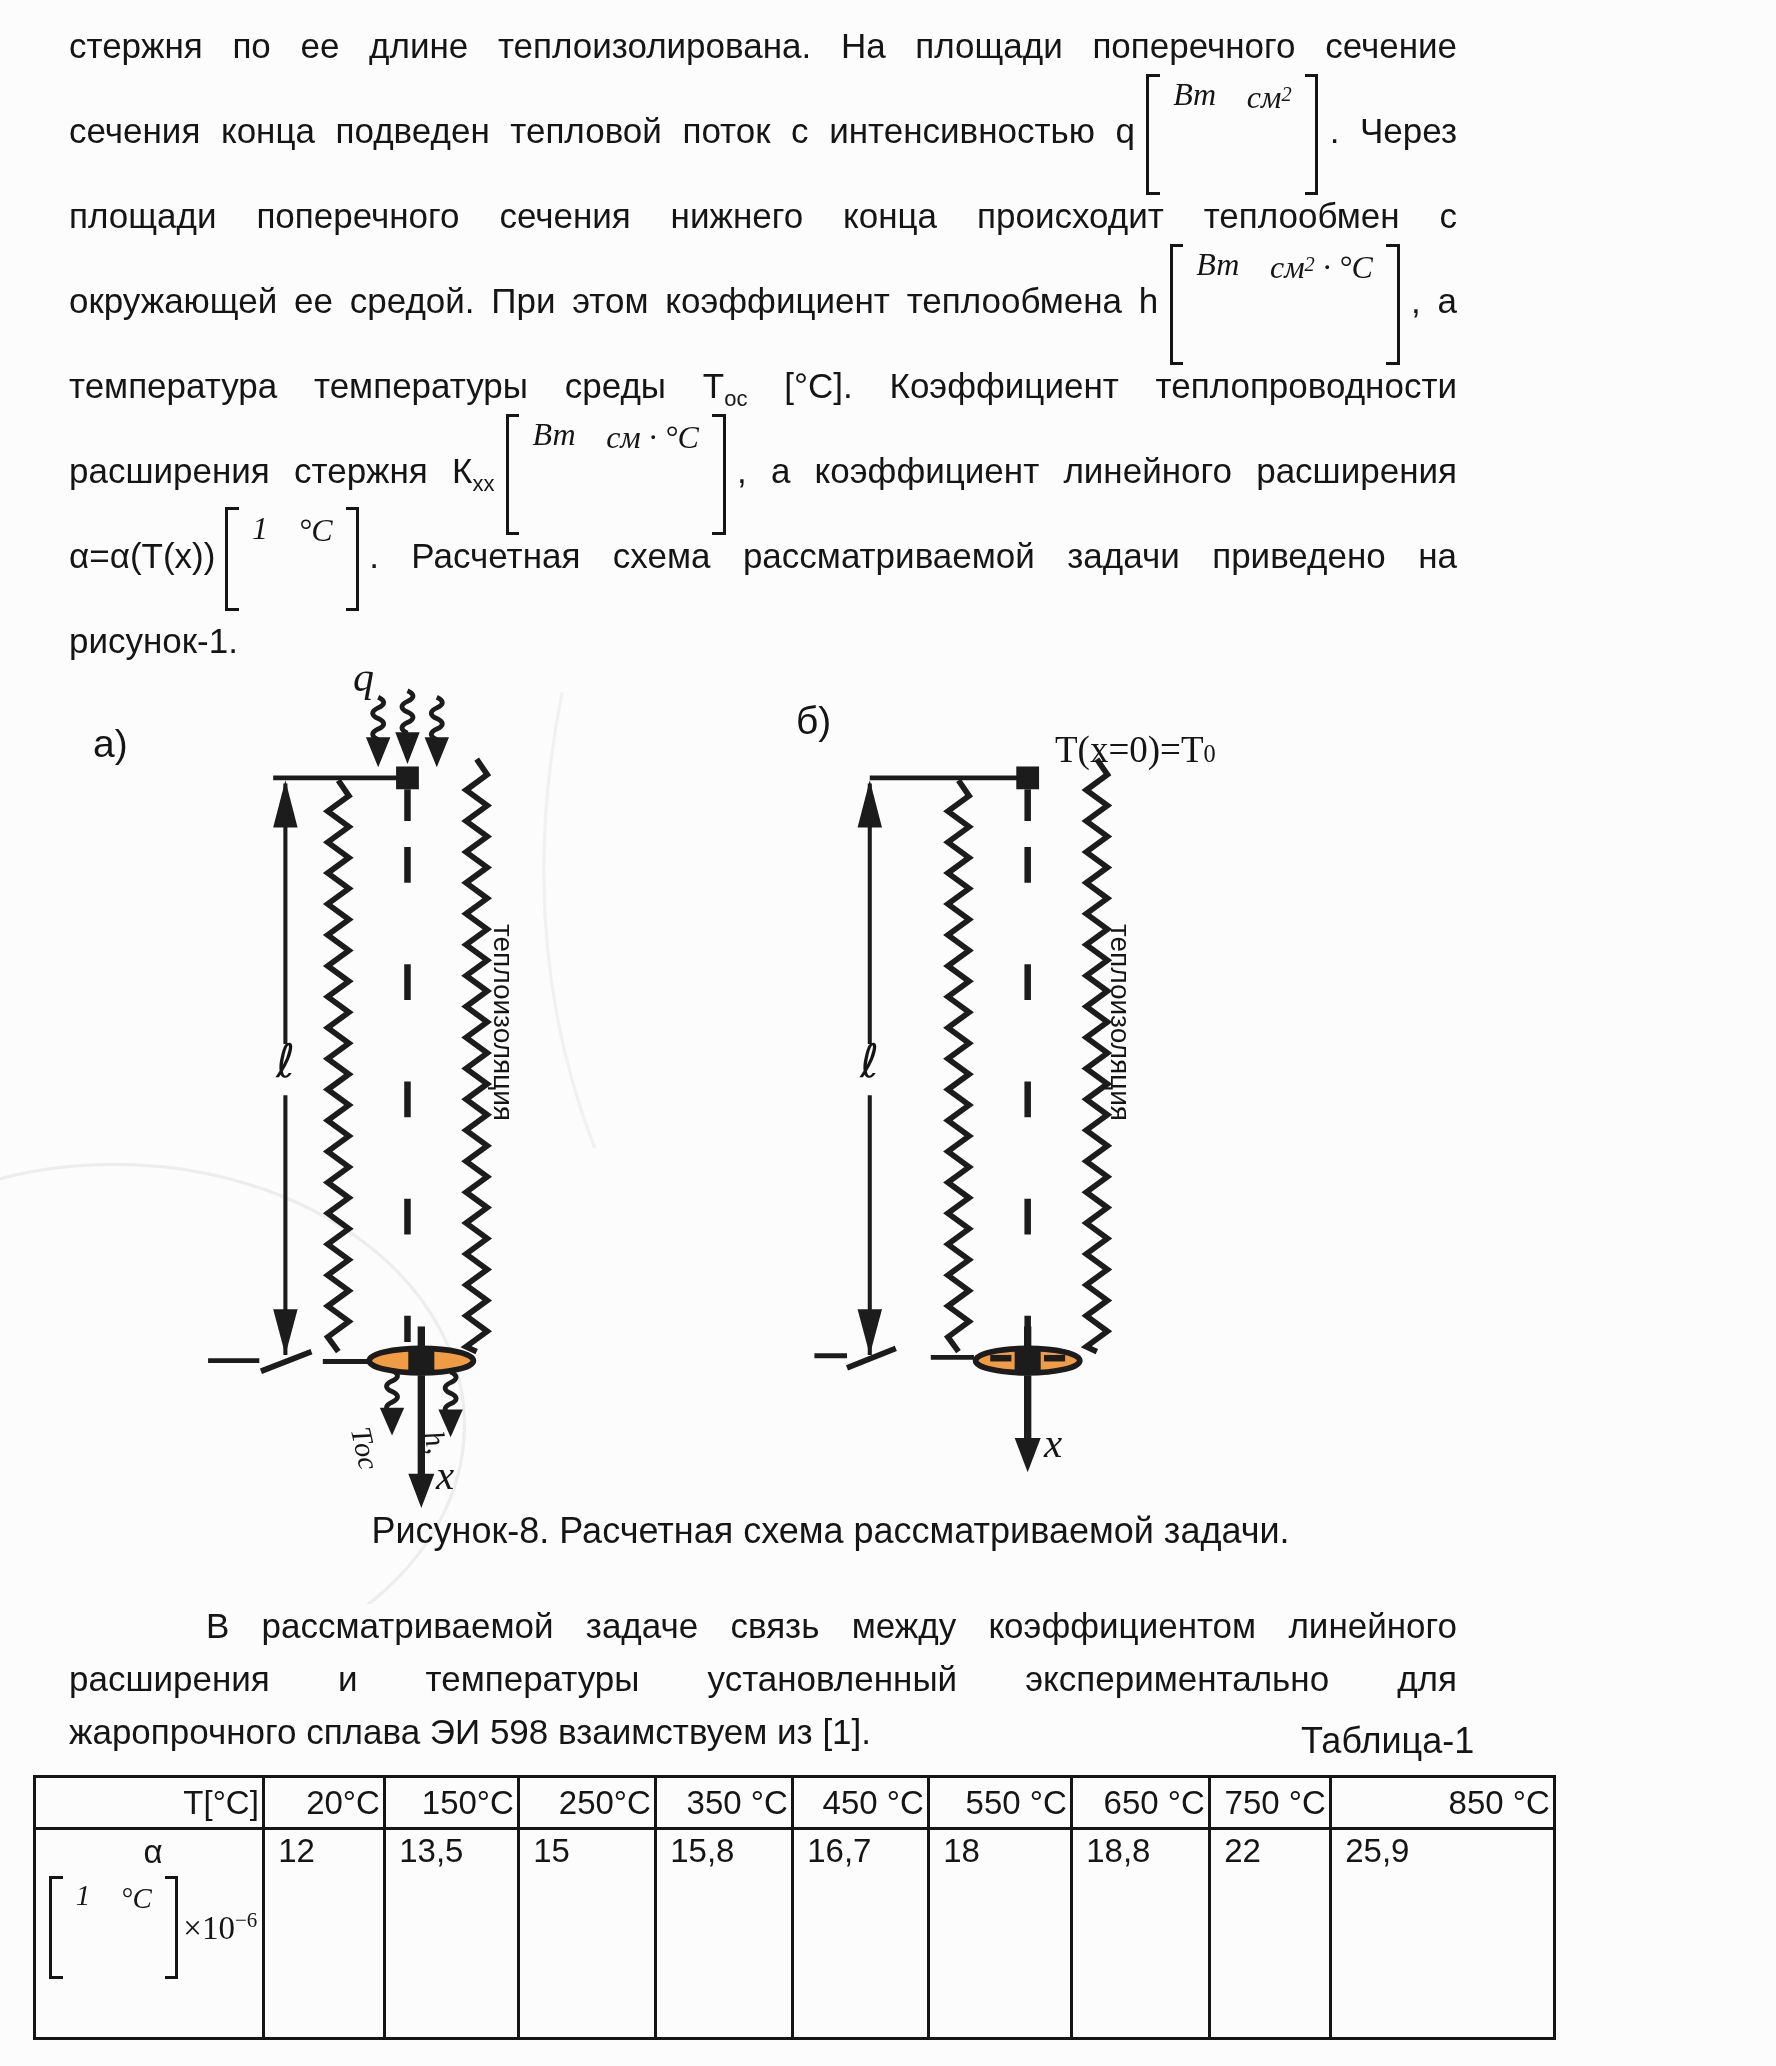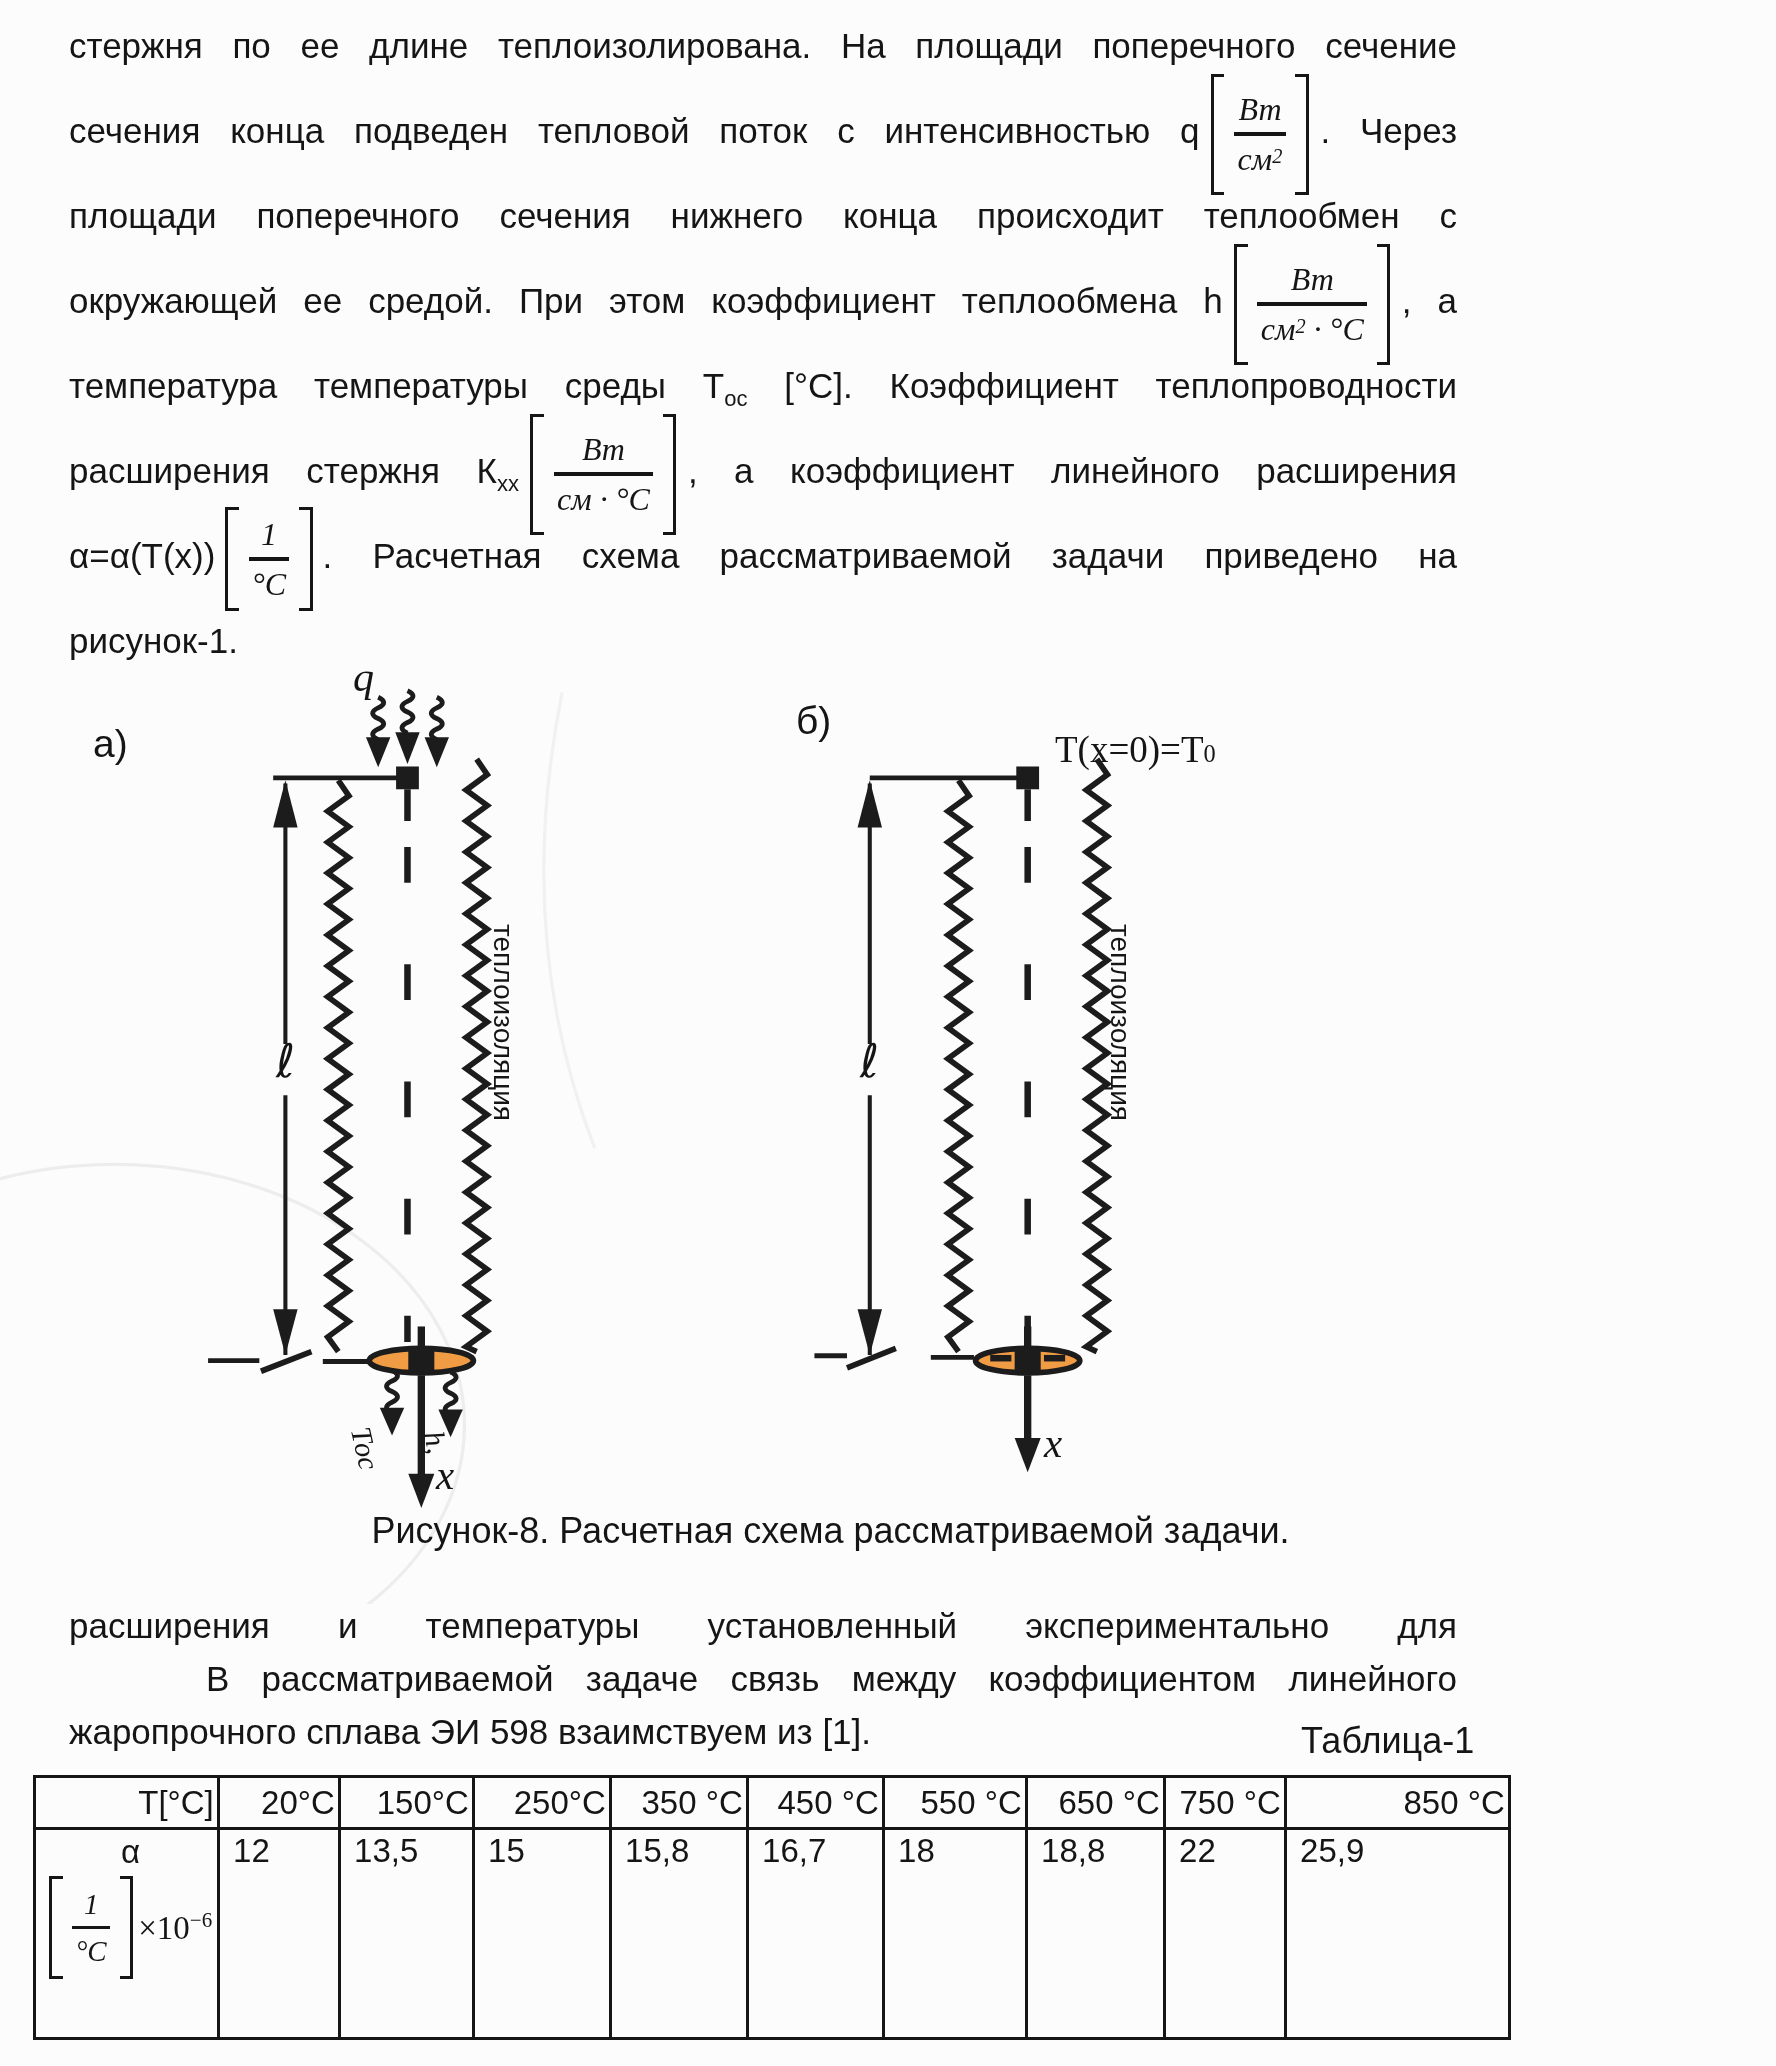--- a/index.html
+++ b/index.html
@@ -14,22 +14,22 @@
   .p2 .tline{height:53px;line-height:53px;}
   .tline.last{text-align-last:left;}
   .tline.indent{text-indent:137px;}
   .tsub{font-size:22px;vertical-align:-8.1px;}
   
   .frac{display:inline-flex;align-items:stretch;vertical-align:middle;margin:-37px 11.4px;height:121px;}
   .frac.small{height:104px;margin:-31px 9.8px;}
   .br{width:10.6px;border:3.3px solid #151515;}
   .br.l{border-right:none;}
   .br.r{border-left:none;}
-  .stack{display:flex;flex-direction:column;align-items:center;justify-content:center;
-         padding:0 9.8px;font-family:"Liberation Serif",serif;font-style:italic;font-size:32px;line-height:1;}
+  .stack{display:flex;flex-direction:row;justify-content:center;
+         padding:0 9.8px;font-family:"Liberation Serif",serif;font-style:italic;font-size:32px;line-height:1;gap:12px;}
   .stack .num{padding:4.9px 3.3px 7.3px;}
   .stack .bar{align-self:stretch;height:3.3px;background:#151515;}
   .stack .den{padding:7.3px 3.3px 4.9px;white-space:nowrap;}
   .stack sup{font-size:20.4px;font-style:italic;vertical-align:7.3px;}
   
   .figure{position:absolute;left:0;top:668px;width:1777px;height:936px;}
   .figure svg{position:absolute;left:0;top:0;}
   .flabel{position:absolute;white-space:nowrap;}
   .sans48{font-size:39px;}
   .ser-it{font-family:"Liberation Serif",serif;font-style:italic;}
@@ -209,22 +209,22 @@
     <span class="flabel ins a">теплоизоляция</span>
     <span class="flabel ins b">теплоизоляция</span>
     <span class="flabel ser-it rot toc-label">Тос</span>
     <span class="flabel ser-it rot h-label">h,</span>
     <span class="flabel ser-it x-label a">x</span>
     <span class="flabel ser-it x-label b">x</span>
     <div class="caption">Рисунок-8. Расчетная схема рассматриваемой задачи.</div>
   </div>
 
   <div class="para p2">
+    <div class="tline indent"><span>В рассматриваемой задаче связь между коэффициентом линейного</span></div>
     <div class="tline"><span>расширения и температуры установленный экспериментально для</span></div>
-    <div class="tline indent"><span>В рассматриваемой задаче связь между коэффициентом линейного</span></div>
     <div class="tline last"><span>жаропрочного сплава ЭИ 598 взаимствуем из [1].</span></div>
   </div>
 
   <div class="tbl-label">Таблица-1</div>
 
   <table class="dtable">
     <colgroup>
       <col style="width:167px">
         <col style="width:121px">
         <col style="width:134px">

